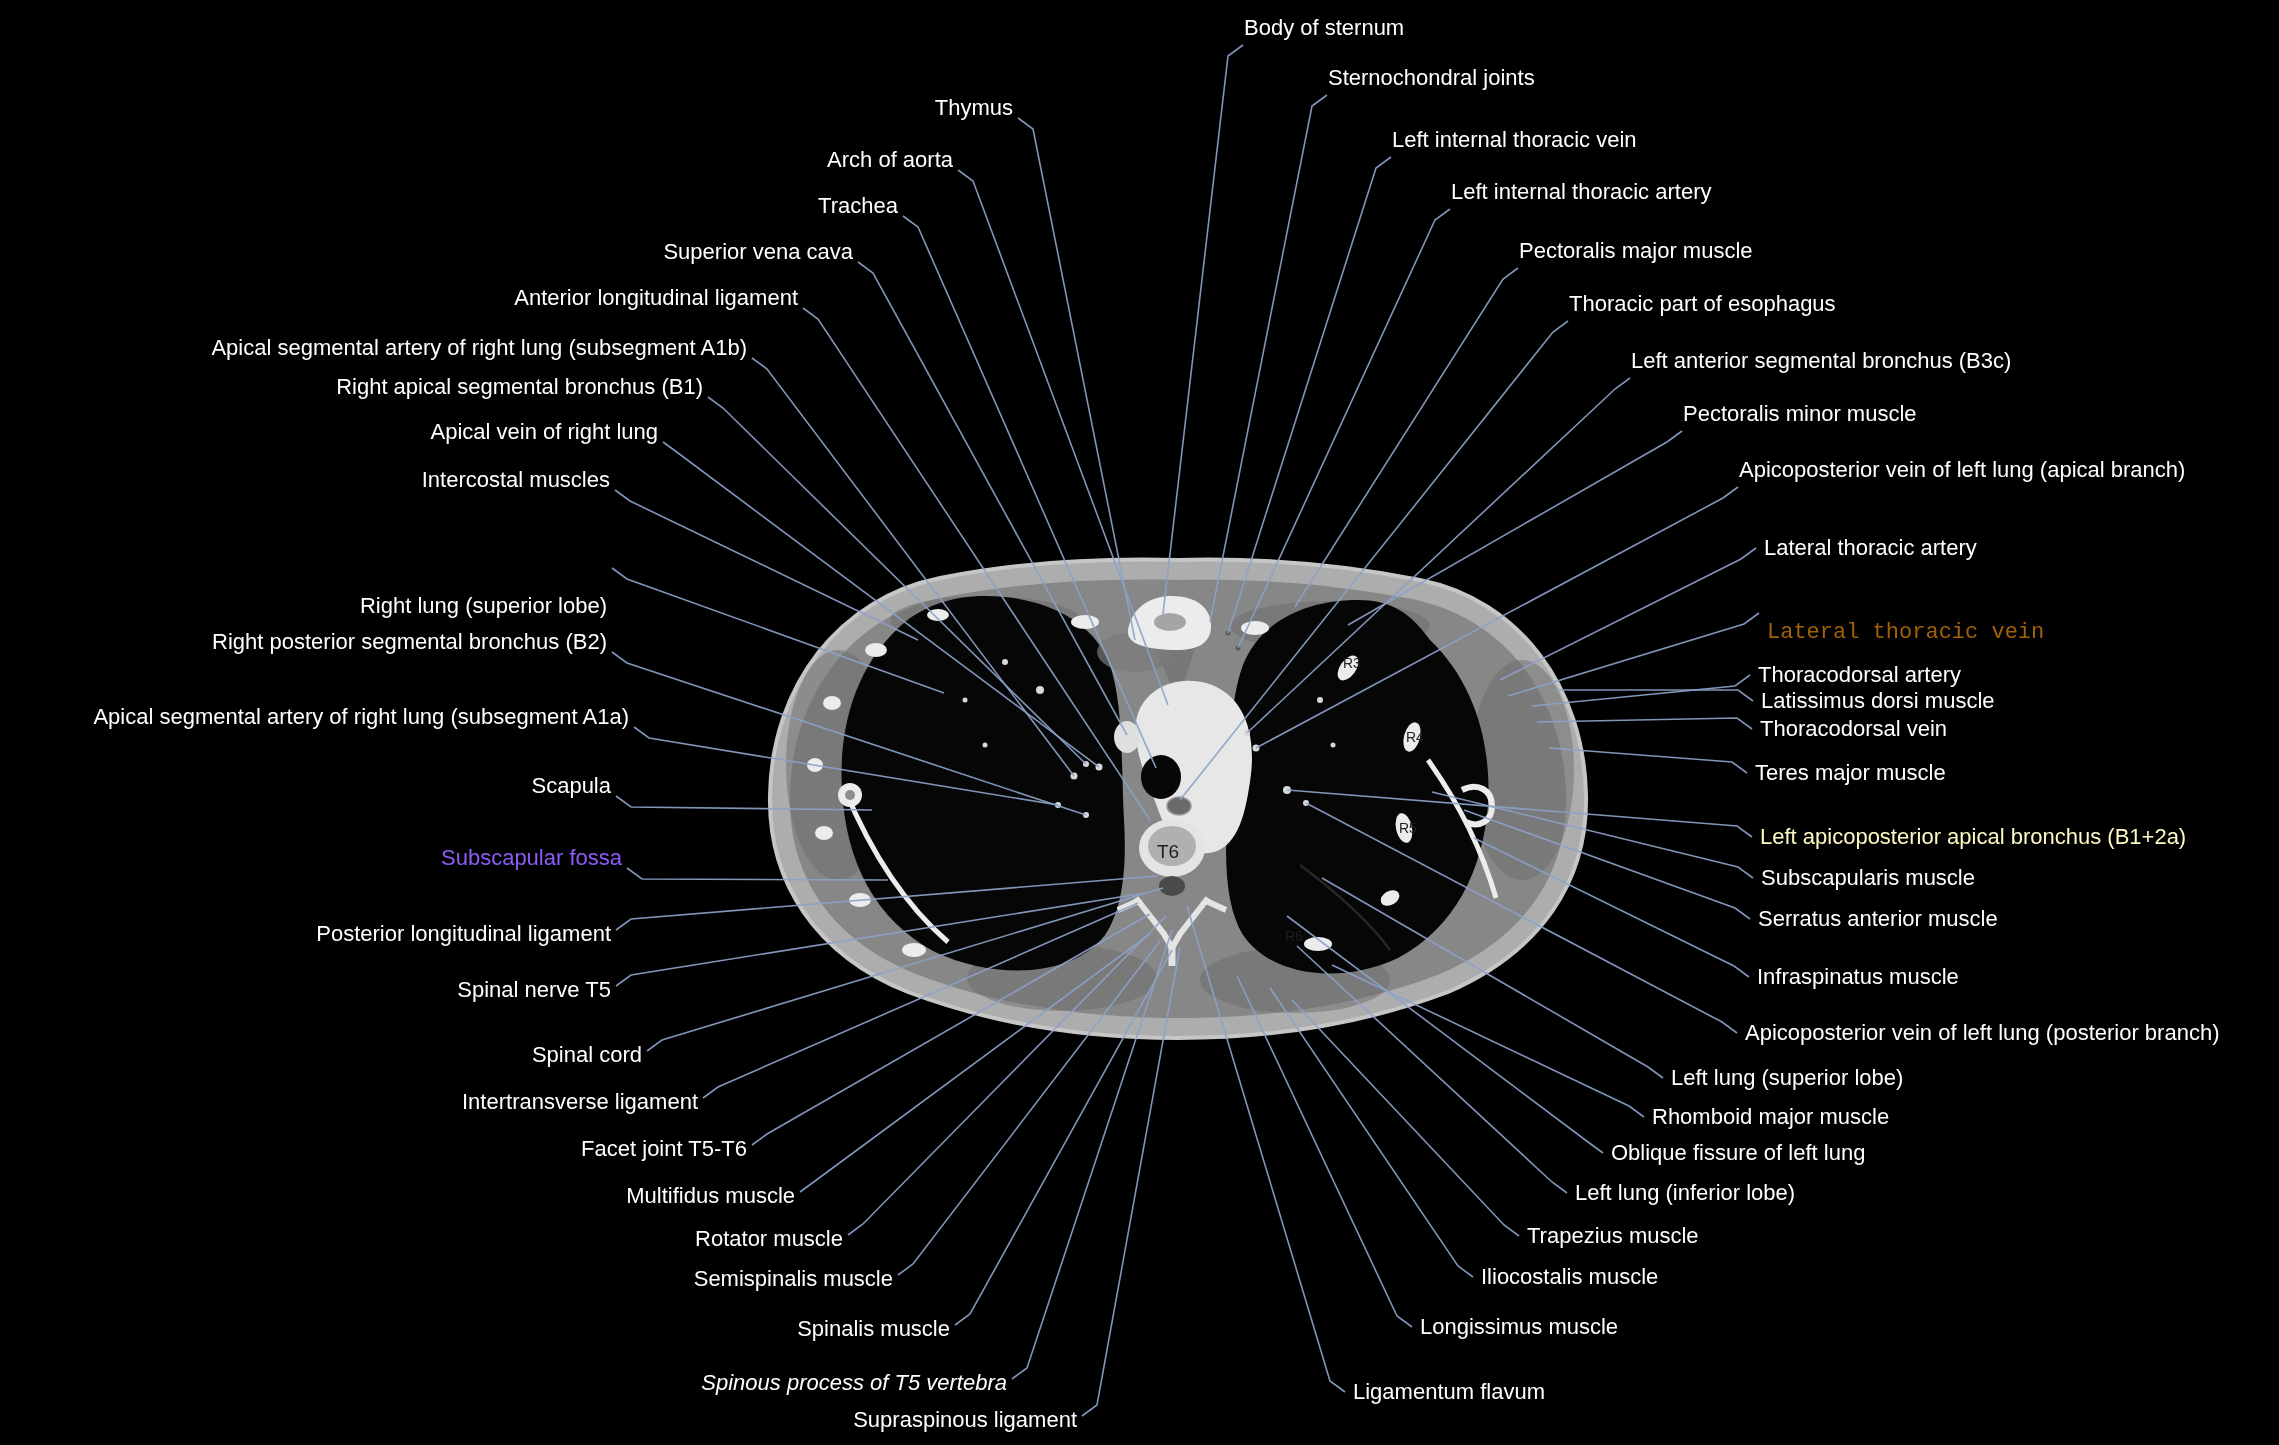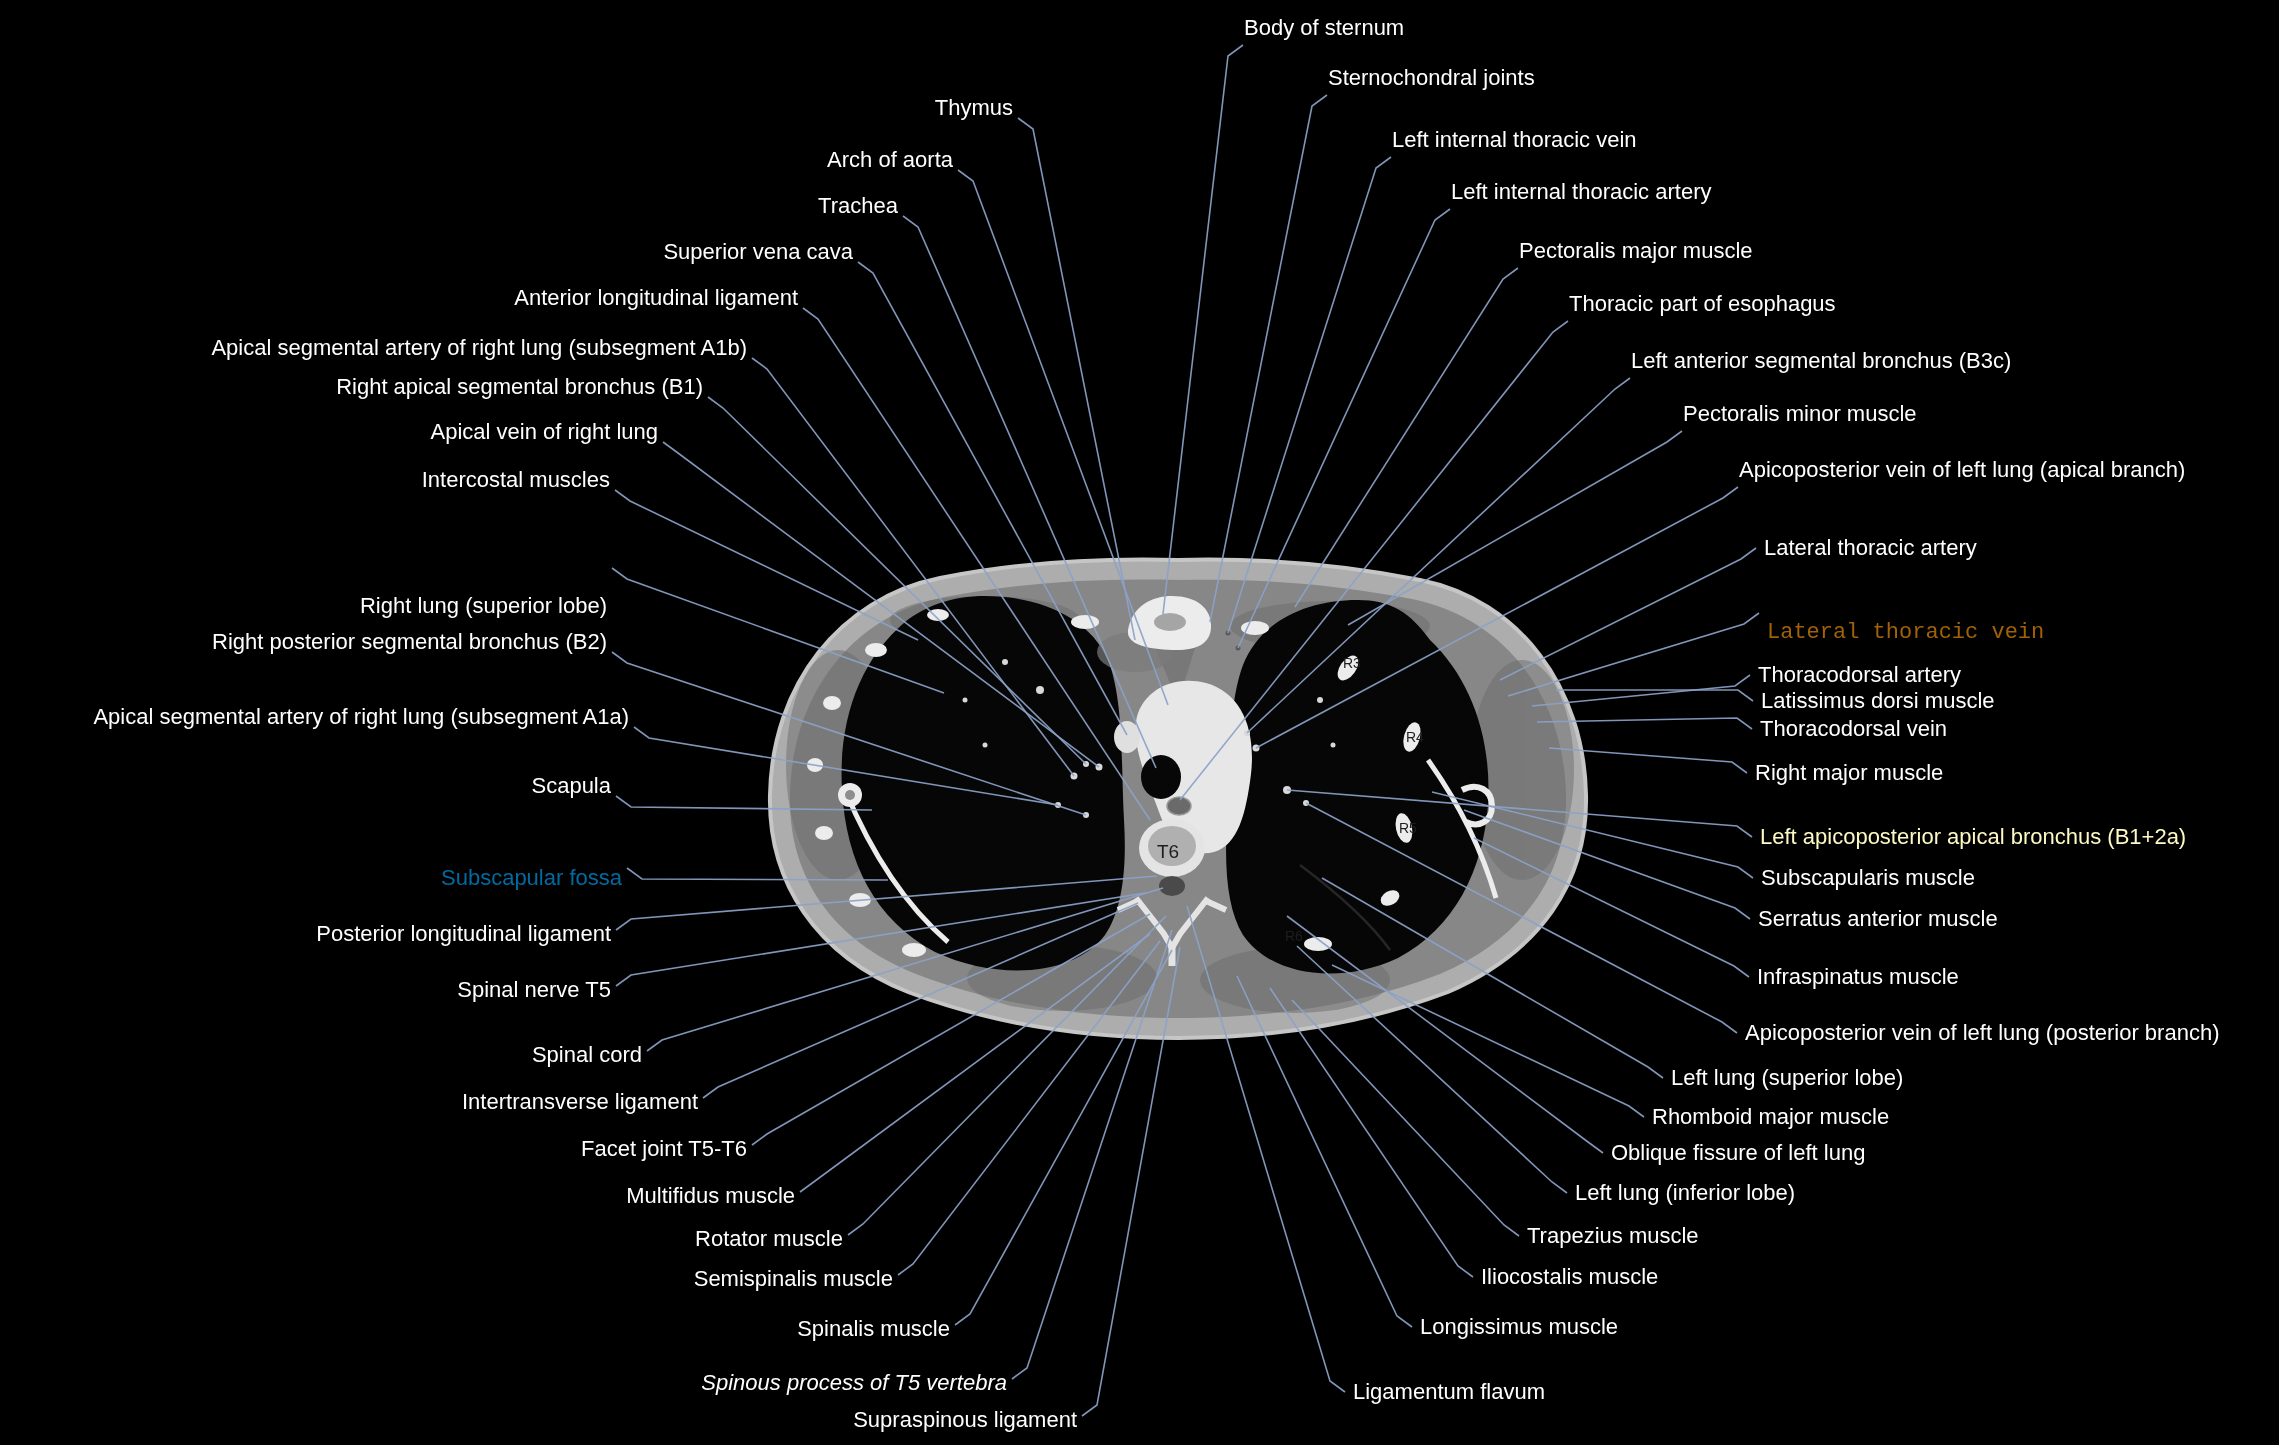--- a/index.html
+++ b/index.html
@@ -195,21 +195,21 @@
       <div class="label" style="color: rgb(255, 255, 255); right: 1426px; top: 239px;">Superior vena cava</div>
       <div class="label" style="color: rgb(255, 255, 255); right: 1481px; top: 285px;">Anterior longitudinal ligament</div>
       <div class="label" style="color: rgb(255, 255, 255); right: 1532px; top: 335px;">Apical segmental artery of right lung (subsegment A1b)</div>
       <div class="label" style="color: rgb(255, 255, 255); right: 1576px; top: 374px;">Right apical segmental bronchus (B1)</div>
       <div class="label" style="color: rgb(255, 255, 255); right: 1621px; top: 419px;">Apical vein of right lung</div>
       <div class="label" style="color: rgb(255, 255, 255); right: 1669px; top: 467px;">Intercostal muscles</div>
       <div class="label" style="color: rgb(255, 255, 255); right: 1672px; top: 545px; margin-top: 48px;">Right lung (superior lobe)</div>
       <div class="label" style="color: rgb(255, 255, 255); right: 1672px; top: 629px;">Right posterior segmental bronchus (B2)</div>
       <div class="label" style="color: rgb(255, 255, 255); right: 1650px; top: 704px;">Apical segmental artery of right lung (subsegment A1a)</div>
       <div class="label" style="color: rgb(255, 255, 255); right: 1668px; top: 773px;">Scapula</div>
-      <div class="label" style="color: #0369a1; right: 1657px; top: 845px; margin-top: 20px;">Subscapular fossa</div>
+      <div class="label" style="color: #8b5cf6; right: 1657px; top: 845px;">Subscapular fossa</div>
       <div class="label" style="color: rgb(255, 255, 255); right: 1668px; top: 921px;">Posterior longitudinal ligament</div>
       <div class="label" style="color: rgb(255, 255, 255); right: 1668px; top: 977px;">Spinal nerve T5</div>
       <div class="label" style="color: rgb(255, 255, 255); right: 1637px; top: 1042px;">Spinal cord</div>
       <div class="label" style="color: rgb(255, 255, 255); right: 1581px; top: 1089px;">Intertransverse ligament</div>
       <div class="label" style="color: rgb(255, 255, 255); right: 1532px; top: 1136px;">Facet joint T5-T6</div>
       <div class="label" style="color: rgb(255, 255, 255); right: 1484px; top: 1183px;">Multifidus muscle</div>
       <div class="label" style="color: rgb(255, 255, 255); right: 1436px; top: 1226px;">Rotator muscle</div>
       <div class="label" style="color: rgb(255, 255, 255); right: 1386px; top: 1266px;">Semispinalis muscle</div>
       <div class="label" style="color: rgb(255, 255, 255); right: 1329px; top: 1316px;">Spinalis muscle</div>
       <div class="label" style="color: rgb(255, 255, 255); right: 1272px; top: 1370px; font-style: italic;">Spinous process of T5 vertebra</div>
@@ -221,21 +221,21 @@
       <div class="label" style="color: rgb(255, 255, 255); left: 1519px; top: 238px;">Pectoralis major muscle</div>
       <div class="label" style="color: rgb(255, 255, 255); left: 1569px; top: 291px;">Thoracic part of esophagus</div>
       <div class="label" style="color: rgb(255, 255, 255); left: 1631px; top: 348px;">Left anterior segmental bronchus (B3c)</div>
       <div class="label" style="color: rgb(255, 255, 255); left: 1683px; top: 401px;">Pectoralis minor muscle</div>
       <div class="label" style="color: rgb(255, 255, 255); left: 1739px; top: 457px;">Apicoposterior vein of left lung (apical branch)</div>
       <div class="label" style="color: rgb(255, 255, 255); left: 1764px; top: 535px;">Lateral thoracic artery</div>
       <div class="label" style="color: #a16207; left: 1767px; top: 620px; font-family: Liberation Mono, monospace;">Lateral thoracic vein</div>
       <div class="label" style="color: rgb(255, 255, 255); left: 1758px; top: 662px;">Thoracodorsal artery</div>
       <div class="label" style="color: rgb(255, 255, 255); left: 1761px; top: 688px; text-align: right;">Latissimus dorsi muscle</div>
       <div class="label" style="color: rgb(255, 255, 255); left: 1760px; top: 716px;">Thoracodorsal vein</div>
-      <div class="label" style="color: rgb(255, 255, 255); left: 1755px; top: 760px;">Right major muscle</div>
+      <div class="label" style="color: rgb(255, 255, 255); left: 1755px; top: 760px;">Teres major muscle</div>
       <div class="label" style="color: #fef9c3; left: 1760px; top: 824px;">Left apicoposterior apical bronchus (B1+2a)</div>
       <div class="label" style="color: rgb(255, 255, 255); left: 1761px; top: 865px;">Subscapularis muscle</div>
       <div class="label" style="color: rgb(255, 255, 255); left: 1758px; top: 906px;">Serratus anterior muscle</div>
       <div class="label" style="color: rgb(255, 255, 255); left: 1757px; top: 964px;">Infraspinatus muscle</div>
       <div class="label" style="color: rgb(255, 255, 255); left: 1745px; top: 1020px;">Apicoposterior vein of left lung (posterior branch)</div>
       <div class="label" style="color: rgb(255, 255, 255); left: 1671px; top: 1065px;">Left lung (superior lobe)</div>
       <div class="label" style="color: rgb(255, 255, 255); left: 1652px; top: 1104px;">Rhomboid major muscle</div>
       <div class="label" style="color: rgb(255, 255, 255); left: 1611px; top: 1140px;">Oblique fissure of left lung</div>
       <div class="label" style="color: rgb(255, 255, 255); left: 1575px; top: 1180px;">Left lung (inferior lobe)</div>
       <div class="label" style="color: rgb(255, 255, 255); left: 1527px; top: 1223px;">Trapezius muscle</div>

